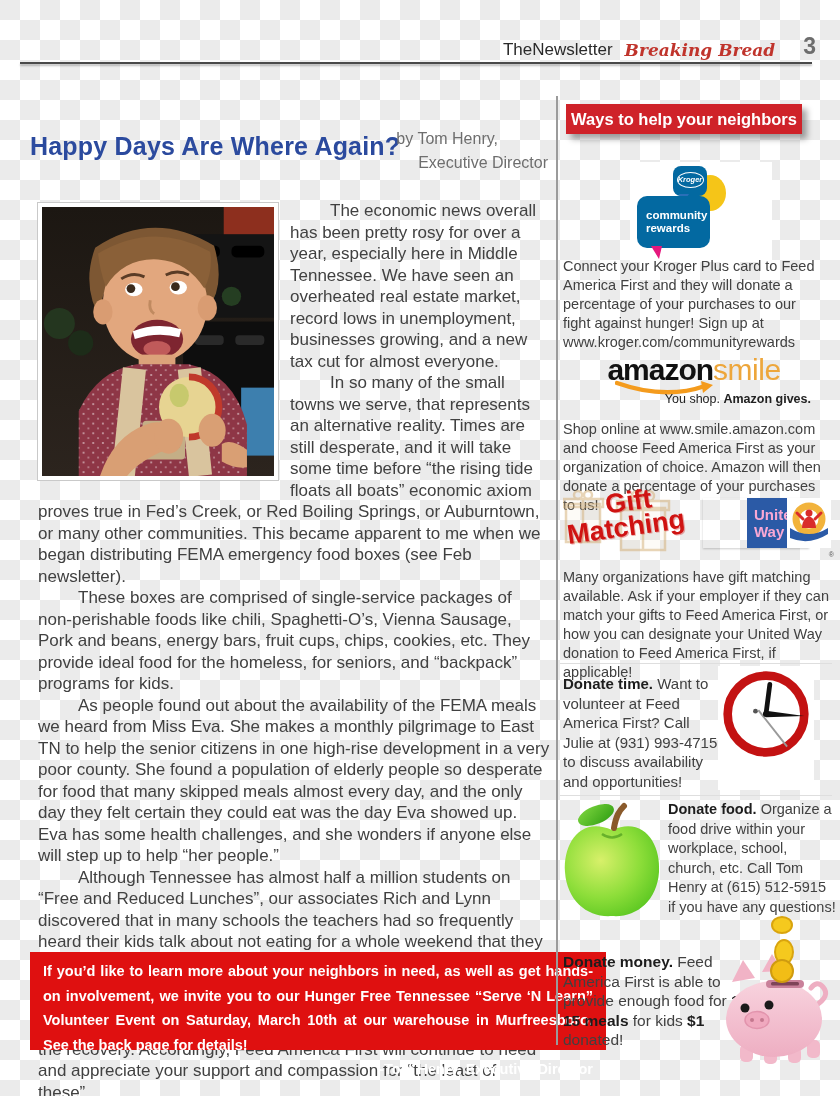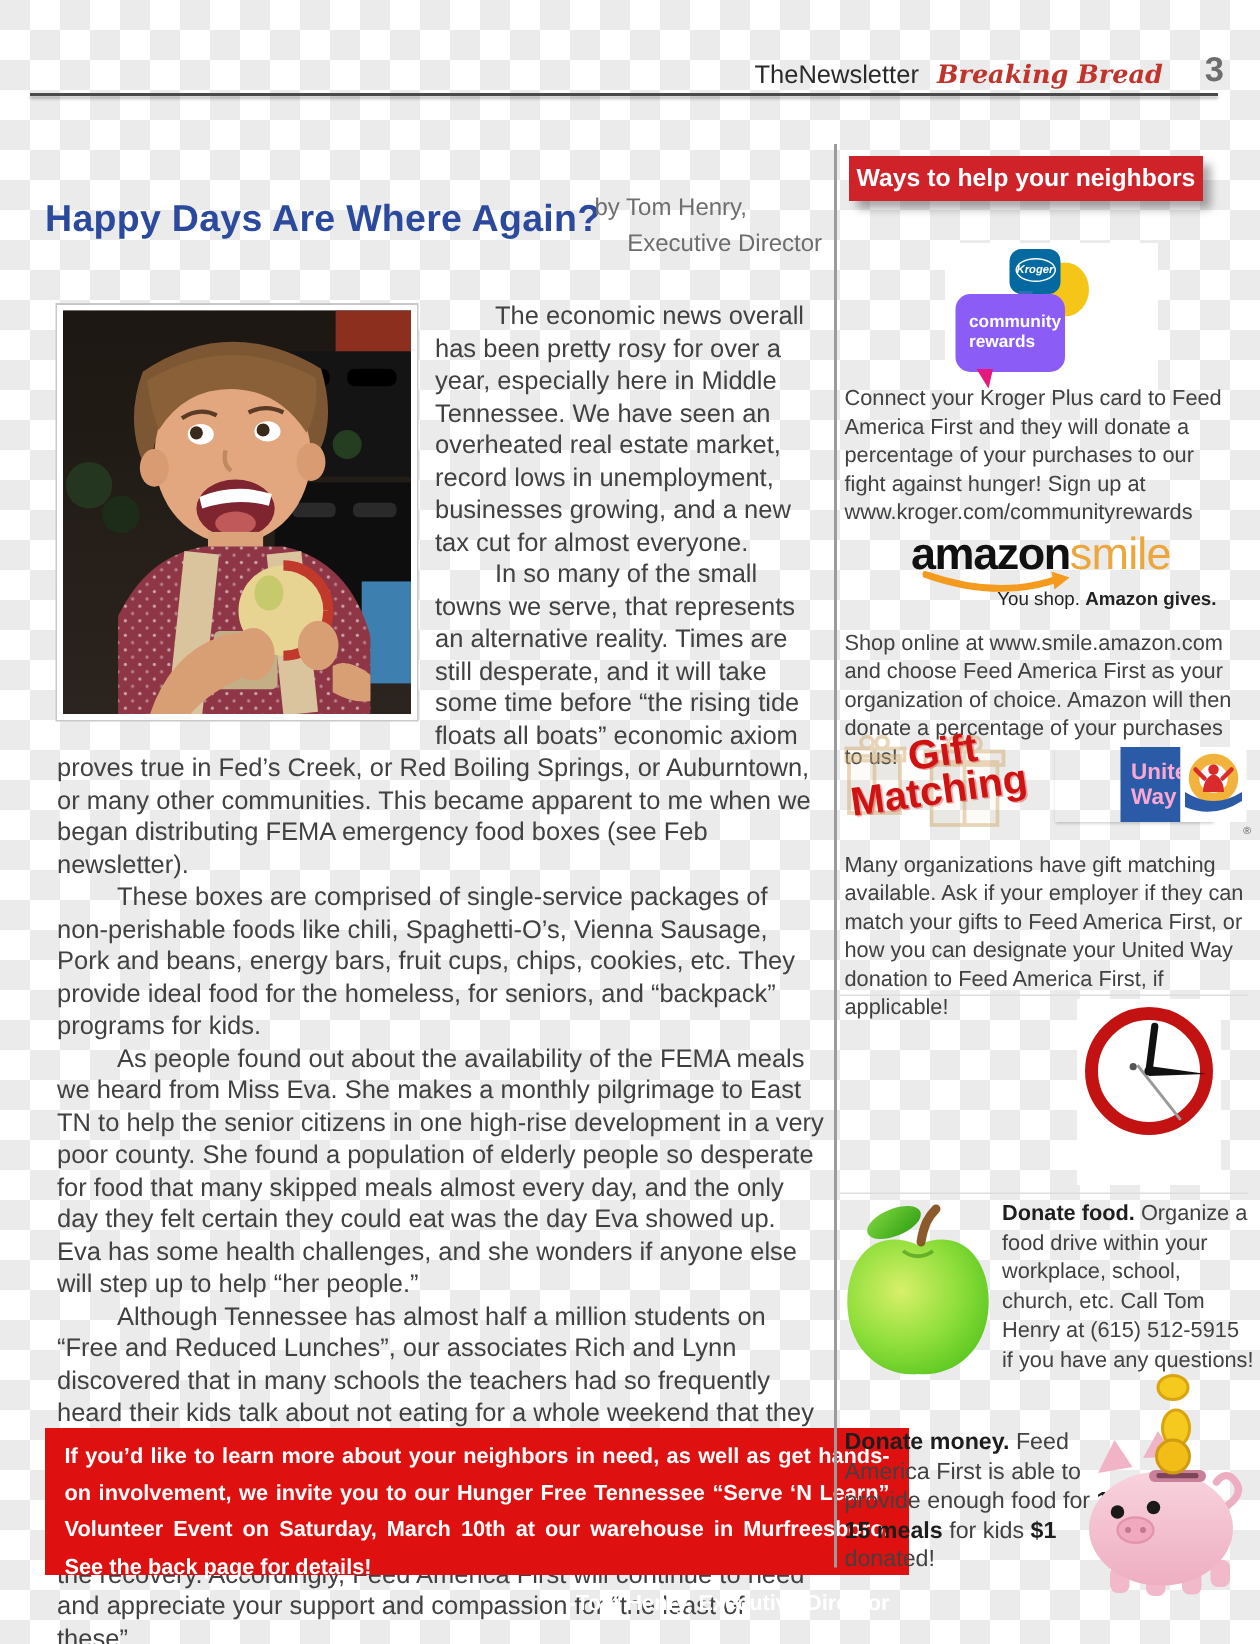--- a/index.html
+++ b/index.html
@@ -42,21 +42,21 @@
   .amazon-text { left:563px; top:420px; width:268px; }
   .gift-text   { left:563px; top:568px; width:270px; }
 
   
   .kroger-logo { position:absolute; left:630px; top:162px; width:142px; height:100px; background:#fff; }
   .k-blue { position:absolute; left:43px; top:4px; width:34px; height:30px; background:#0369a1; border-radius:8px; z-index:3; }
   .k-blue:after { content:""; position:absolute; left:6px; top:28px; border:7px solid transparent; border-top:10px solid #2a6fb8; border-left-width:3px; }
   .k-oval { margin:6px auto 0; width:27px; height:16px; border:1.5px solid #fff; border-radius:50%; color:#fff; font-size:7.5px; font-style:italic; font-weight:bold; text-align:center; line-height:14px; }
   .k-yellow { position:absolute; left:64px; top:13px; width:32px; height:36px; background:#f5c518; border-radius:50%; z-index:2; }
   .k-yellow:after { content:""; position:absolute; left:2px; top:28px; border:8px solid transparent; border-top:12px solid #f5c518; border-right-width:2px; }
-  .k-pink { position:absolute; left:7px; top:34px; width:73px; height:52px; background:#8b5cf6; border-radius:10px; z-index:4; color:#fff; font-weight:bold; font-size:11.5px; line-height:13px; padding:13px 0 0 9px; }
+  .k-pink { position:absolute; left:7px; top:34px; width:73px; height:52px; background:#0369a1; border-radius:10px; z-index:4; color:#fff; font-weight:bold; font-size:11.5px; line-height:13px; padding:13px 0 0 9px; }
   .k-pink:after { content:""; position:absolute; left:14px; top:50px; border:8px solid transparent; border-top:13px solid #e5187d; border-right-width:3px; }
 
   
   .amazon { position:absolute; left:563px; top:354px; width:262px; text-align:center; }
   .amazon .row { font-size:30px; font-weight:bold; letter-spacing:-1px; color:#111; line-height:32px; }
   .amazon .smile-word { color:#eda63b; font-weight:normal; letter-spacing:-.5px; }
   .amazon .swoosh { display:block; margin:-6px 0 0 52px; }
   .amazon .tagline { font-size:12.5px; color:#222; margin-top:-4px; text-align:right; padding-right:14px; }
 
   
@@ -234,20 +234,23 @@
         <path d="M22 18 C17 20 15 25 15 30 L29 30 C29 25 27 20 22 18 Z" fill="#d92b2b"></path>
         <path d="M16 21 L10 15 M28 21 L34 15" stroke="#d92b2b" stroke-width="3" stroke-linecap="round"></path>
       </svg>
       <span class="uw-reg">®</span>
     </div>
   </div>
   <div class="side-text gift-text">Many organizations have gift matching available. Ask if your employer if they can match your gifts to Feed America First, or how you can designate your United Way donation to Feed America First, if applicable!</div>
 
   <div class="sep" style="top:663px;"></div>
 
+  <div class="dt-text">
+    <span class="lead">Donate time.</span><span> Want to volunteer at Feed America First? Call Julie at (931) 993-4715 to discuss availability and opportunities!</span>
+  </div>
   <div class="clock-box">
     <svg width="92" height="92" viewBox="0 0 96 96" style="margin:2px">
       <circle cx="48" cy="48" r="40" fill="#fff" stroke="#c31212" stroke-width="9"></circle>
       <line x1="48" y1="48" x2="52" y2="17" stroke="#111" stroke-width="5" stroke-linecap="round"></line>
       <polygon points="48,44.5 88,50 48,51.5" fill="#111"></polygon>
       <line x1="40" y1="44" x2="70" y2="82" stroke="#9a9a9a" stroke-width="2"></line>
       <circle cx="37" cy="45" r="2.5" fill="#555"></circle>
       <circle cx="48" cy="48" r="3.2" fill="#111"></circle>
     </svg>
   </div>

